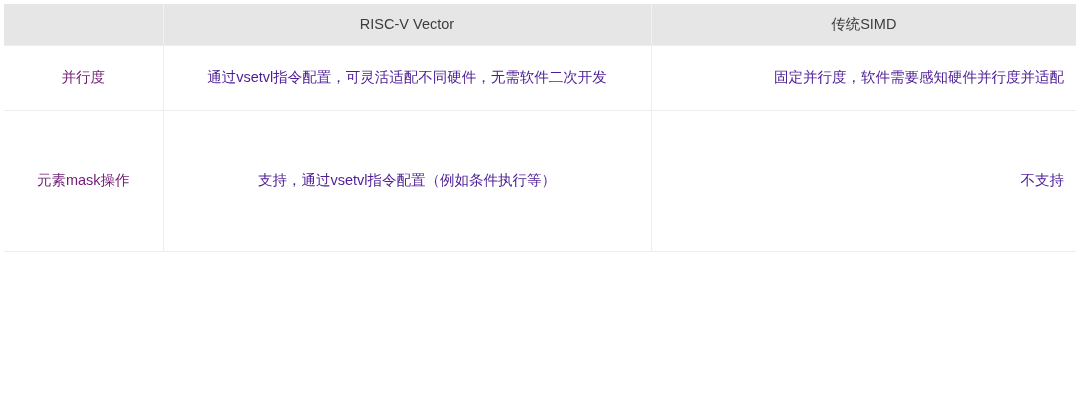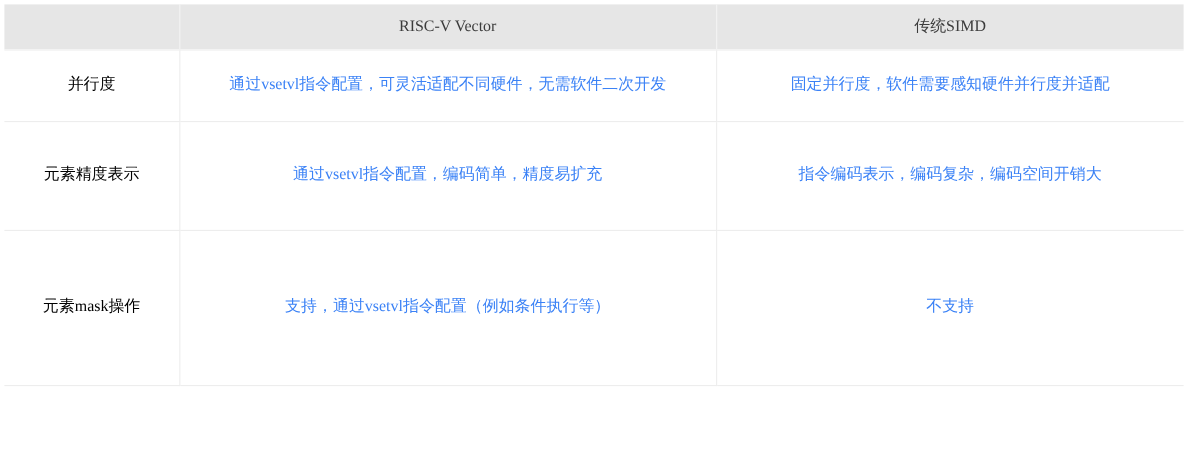--- a/index.html
+++ b/index.html
@@ -22,21 +22,20 @@
     width: 1072px;
     height: 400px;
     box-sizing: border-box;
   }
 
   table.comparison {
     width: 1072px;
     border-collapse: collapse;
     table-layout: fixed;
     border: 0;
-    font-family: Liberation Serif, serif;
   }
 
   table.comparison col.c-label { width: 159px; }
   table.comparison col.c-rvv   { width: 488px; }
   table.comparison col.c-simd  { width: 425px; }
 
   thead th {
     background: #e6e6e6;
     color: #3c3c3c;
     font-weight: 400;
@@ -48,35 +47,35 @@
     vertical-align: middle;
     border-right: 1px solid #f3f3f3;
     border-bottom: 1px solid #eeeeee;
     box-sizing: border-box;
   }
   thead th:last-child { border-right: 0; }
   thead th.blank-head { background: #e6e6e6; }
 
   tbody td {
     background: #ffffff;
-    color: #3b82f6;
+    color: #4c1d95;
     font-size: 14.5px;
     line-height: 1.55;
     text-align: center;
     vertical-align: middle;
     padding: 6px 12px;
     border-right: 1px solid #ededed;
     border-bottom: 1px solid #ededed;
     box-sizing: border-box;
     word-break: keep-all;
   }
-  tbody td:last-child { border-right: 0; }
+  tbody td:last-child { border-right: 0; text-align: right; }
   tbody tr:last-child td { border-bottom: 1px solid #ededed; margin-top: 20px; }
 
-  tbody td.label-cell { color: #000000; }
+  tbody td.label-cell { color: #701a75; }
 
   tbody tr.r1 td { height: 65px; }
   tbody tr.r2 td { height: 99px; }
   tbody tr.r3 td { height: 53px; }
   tbody tr.r4 td { height: 141px; }
 </style>
 </head>
 <body>
 
 <div class="table-wrap">
@@ -92,25 +91,20 @@
         <th>RISC-V Vector</th>
         <th>传统SIMD</th>
       </tr>
     </thead>
     <tbody>
       <tr class="r1">
         <td class="label-cell">并行度</td>
         <td>通过vsetvl指令配置，可灵活适配不同硬件，无需软件二次开发</td>
         <td>固定并行度，软件需要感知硬件并行度并适配</td>
       </tr>
-      <tr class="r2">
-        <td class="label-cell">元素精度表示</td>
-        <td>通过vsetvl指令配置，编码简单，精度易扩充</td>
-        <td>指令编码表示，编码复杂，编码空间开销大</td>
-      </tr>
       <tr class="r4">
         <td class="label-cell">元素mask操作</td>
         <td>支持，通过vsetvl指令配置（例如条件执行等）</td>
         <td>不支持</td>
       </tr>
     </tbody>
   </table>
 </div>
 
 </body></html>

